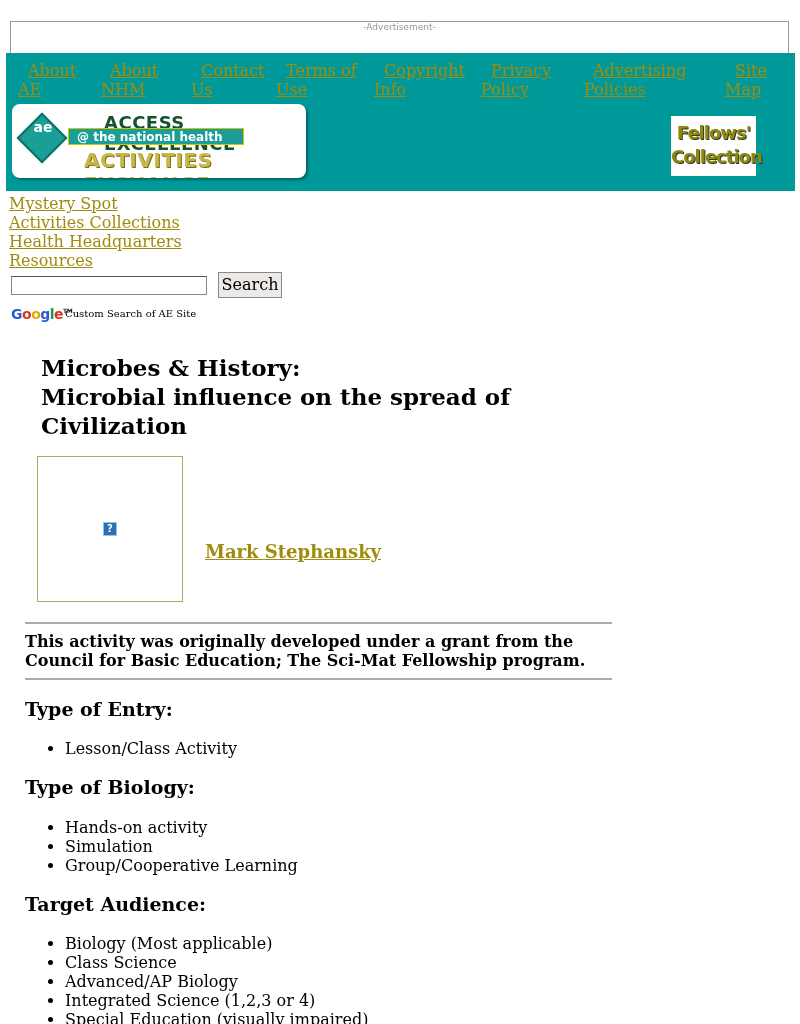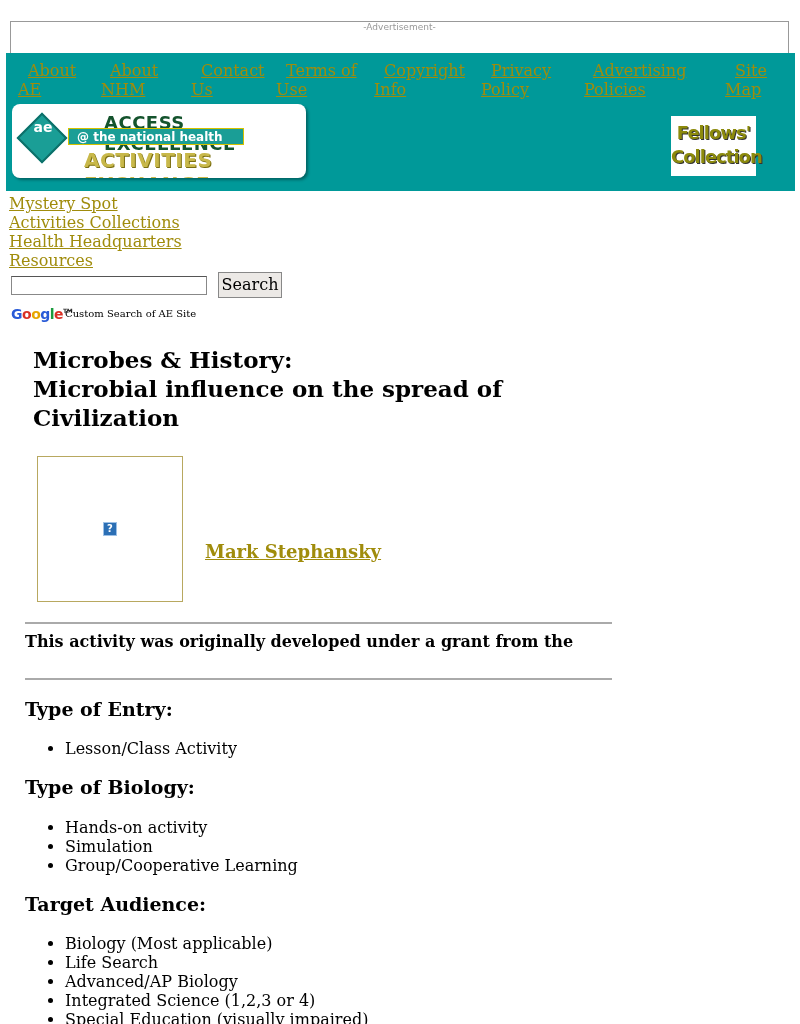--- a/index.html
+++ b/index.html
@@ -17,21 +17,21 @@
   .logo .l3 { position:absolute; left:72px; top:44px; font-family:"DejaVu Sans", sans-serif; font-weight:bold; font-size:20px; color:#c8b84a; text-shadow:1px 1px 0 #7a6e10; letter-spacing:0.5px; }
   .fellows { position:absolute; left:665px; top:63px; width:85px; height:60px; background:#fff; text-align:center; font-family:"DejaVu Sans", sans-serif; font-weight:bold; font-size:18px; line-height:24px; color:#8c8a0c; text-shadow:1px 1px 0 #333; padding-top:5px; box-sizing:border-box; letter-spacing:-1px; }
   .sidenav { position:absolute; left:9px; top:194px; font-size:16px; line-height:19px; }
   .sidenav a { display:block; color:#a08c0c; }
   .search-input { position:absolute; left:11px; top:276px; width:196px; height:19px; border:1px solid #888; border-top-color:#555; box-sizing:border-box; background:#fff; }
   .search-btn { position:absolute; left:218px; top:272px; width:64px; height:26px; background:#ece9e6; border:1px solid #888; box-sizing:border-box; font-family:"DejaVu Serif", serif; font-size:16px; line-height:24px; text-align:center; color:#000; padding:0; }
   .google { position:absolute; left:11px; top:306px; font-family:"DejaVu Sans", sans-serif; font-size:14px; font-weight:bold; letter-spacing:-0.5px; }
   .google .g1{color:#2a5bd7}.google .g2{color:#d93025}.google .g3{color:#e8a500}.google .g4{color:#2a5bd7}.google .g5{color:#1a9c3e}.google .g6{color:#d93025}
   .google sup { font-size:6px; color:#333; }
   .custom { position:absolute; left:65px; top:308px; font-family:"DejaVu Serif", serif; font-size:10px; color:#000; }
-  .title { position:absolute; left:25px; top:337px; font-family:"DejaVu Serif", serif; font-weight:bold; font-size:23px; line-height:29px; margin:8px; width:560px; }
+  .title { position:absolute; left:25px; top:337px; font-family:"DejaVu Serif", serif; font-weight:bold; font-size:23px; line-height:29px; margin:16px; width:560px; }
   .photo { position:absolute; left:37px; top:456px; width:146px; height:146px; border:1px solid #b8a860; box-sizing:border-box; background:#fff; }
   .photo .broken { position:absolute; left:65px; top:65px; width:14px; height:14px; background:#2b6fb5; border:1px solid #9cc0e6; box-sizing:border-box; color:#fff; font-size:10px; line-height:12px; text-align:center; font-family:"DejaVu Sans", sans-serif; font-weight:bold; }
   .author { position:absolute; left:205px; top:541px; font-family:"DejaVu Serif", serif; font-weight:bold; font-size:18px; color:#a08c0c; }
   .hr { position:absolute; left:25px; width:587px; height:0; border-top:2px solid #aaa; }
   .grant { position:absolute; left:25px; top:632px; width:590px; font-family:"DejaVu Serif", serif; font-weight:bold; font-size:16px; line-height:19px; }
   h2.sec { position:absolute; left:25px; margin:0; font-family:"DejaVu Serif", serif; font-weight:bold; font-size:19px; }
   ul.lst { position:absolute; left:25px; margin:0; padding-left:40px; font-size:16px; line-height:19px; }
   ul.lst li { margin:0; }
 </style>
 </head>
@@ -87,35 +87,36 @@
 </h1>
 
 <div class="photo">
   <div class="broken">?</div>
 </div>
 <a href="#" class="author">Mark Stephansky</a>
 
 <div class="hr" style="top:622px;"></div>
 <div class="grant">
   <span>This activity was originally developed under a grant from the</span><br>
+  <span>Council for Basic Education; The Sci-Mat Fellowship program.</span>
 </div>
 <div class="hr" style="top:678px;"></div>
 
 <h2 class="sec" style="top:698px;">Type of Entry:</h2>
 <ul class="lst" style="top:739px;">
   <li>Lesson/Class Activity</li>
 </ul>
 
 <h2 class="sec" style="top:776px;">Type of Biology:</h2>
 <ul class="lst" style="top:818px;">
   <li>Hands-on activity</li>
   <li>Simulation</li>
   <li>Group/Cooperative Learning</li>
 </ul>
 
 <h2 class="sec" style="top:893px;">Target Audience:</h2>
 <ul class="lst" style="top:934px;">
   <li>Biology (Most applicable)</li>
-  <li>Life Search</li>
+  <li>Class Science</li>
   <li>Advanced/AP Biology</li>
   <li>Integrated Science (1,2,3 or 4)</li>
   <li>Special Education (visually impaired)</li>
 </ul>
 
 </body></html>

